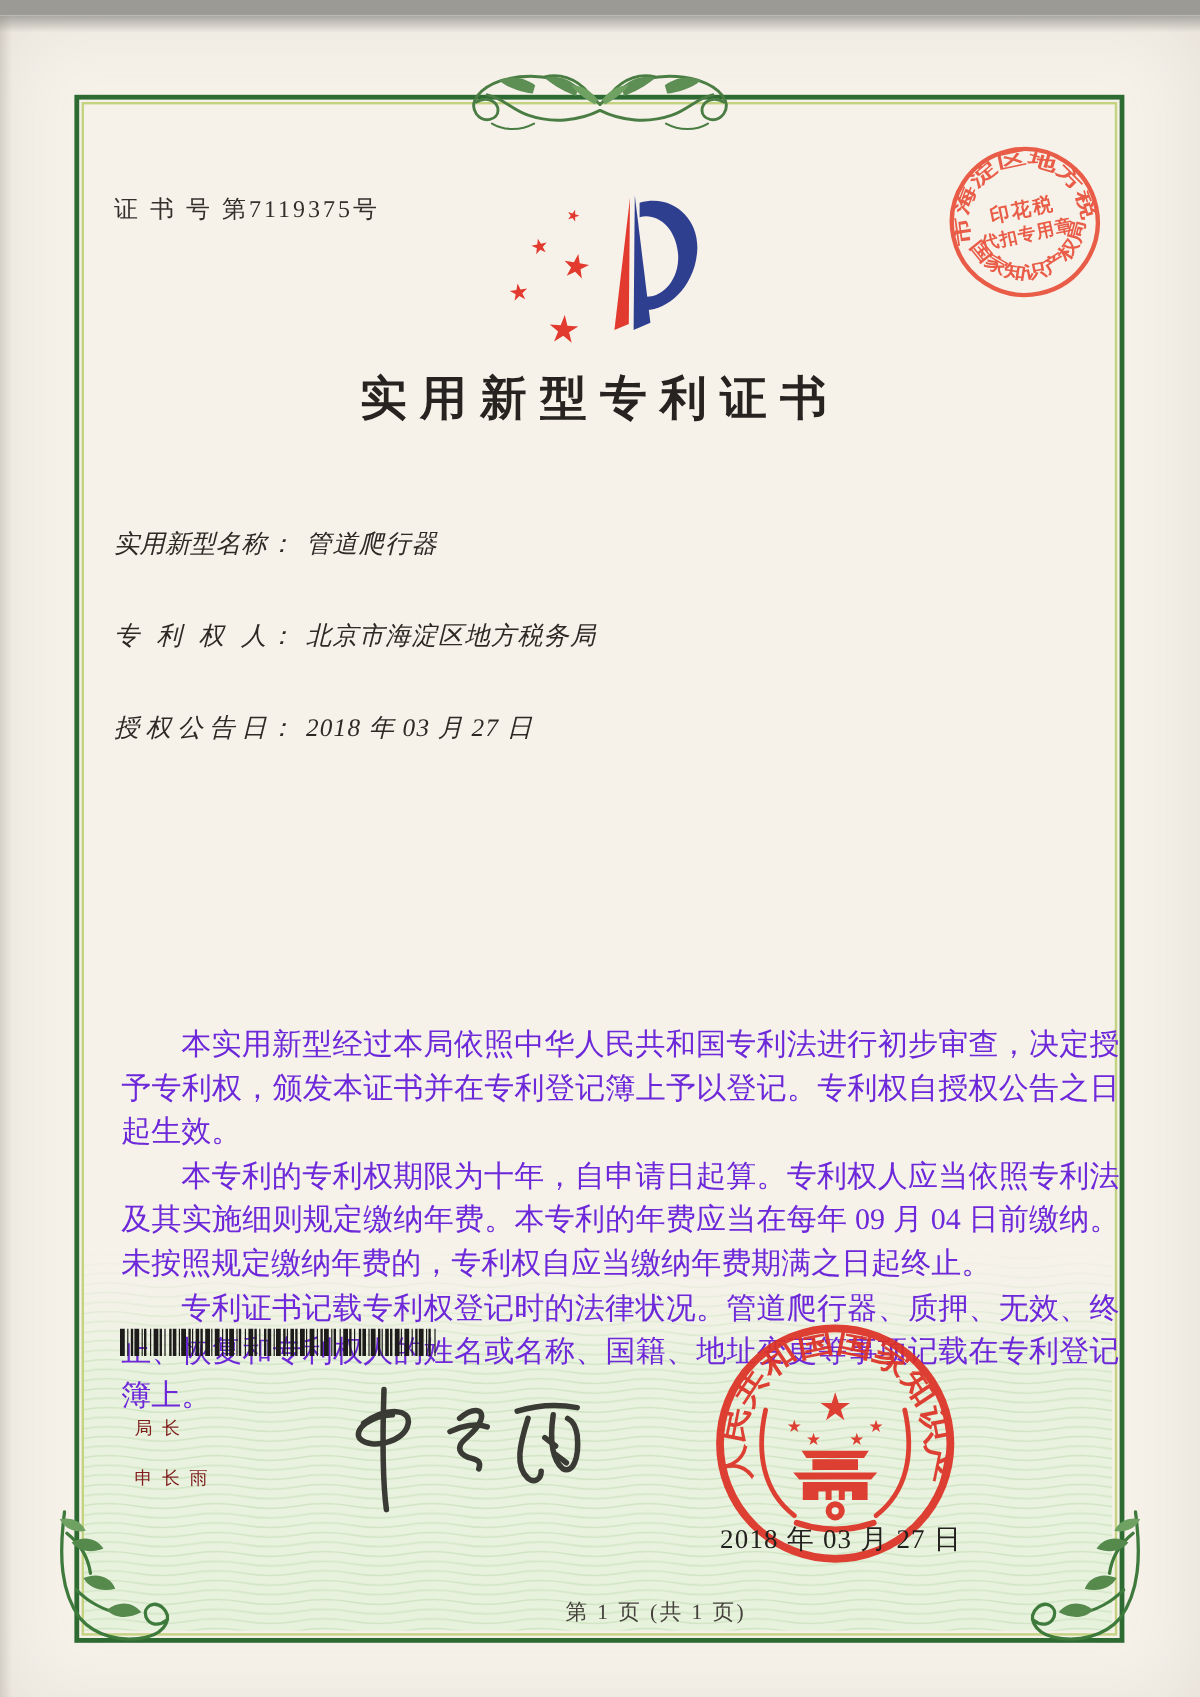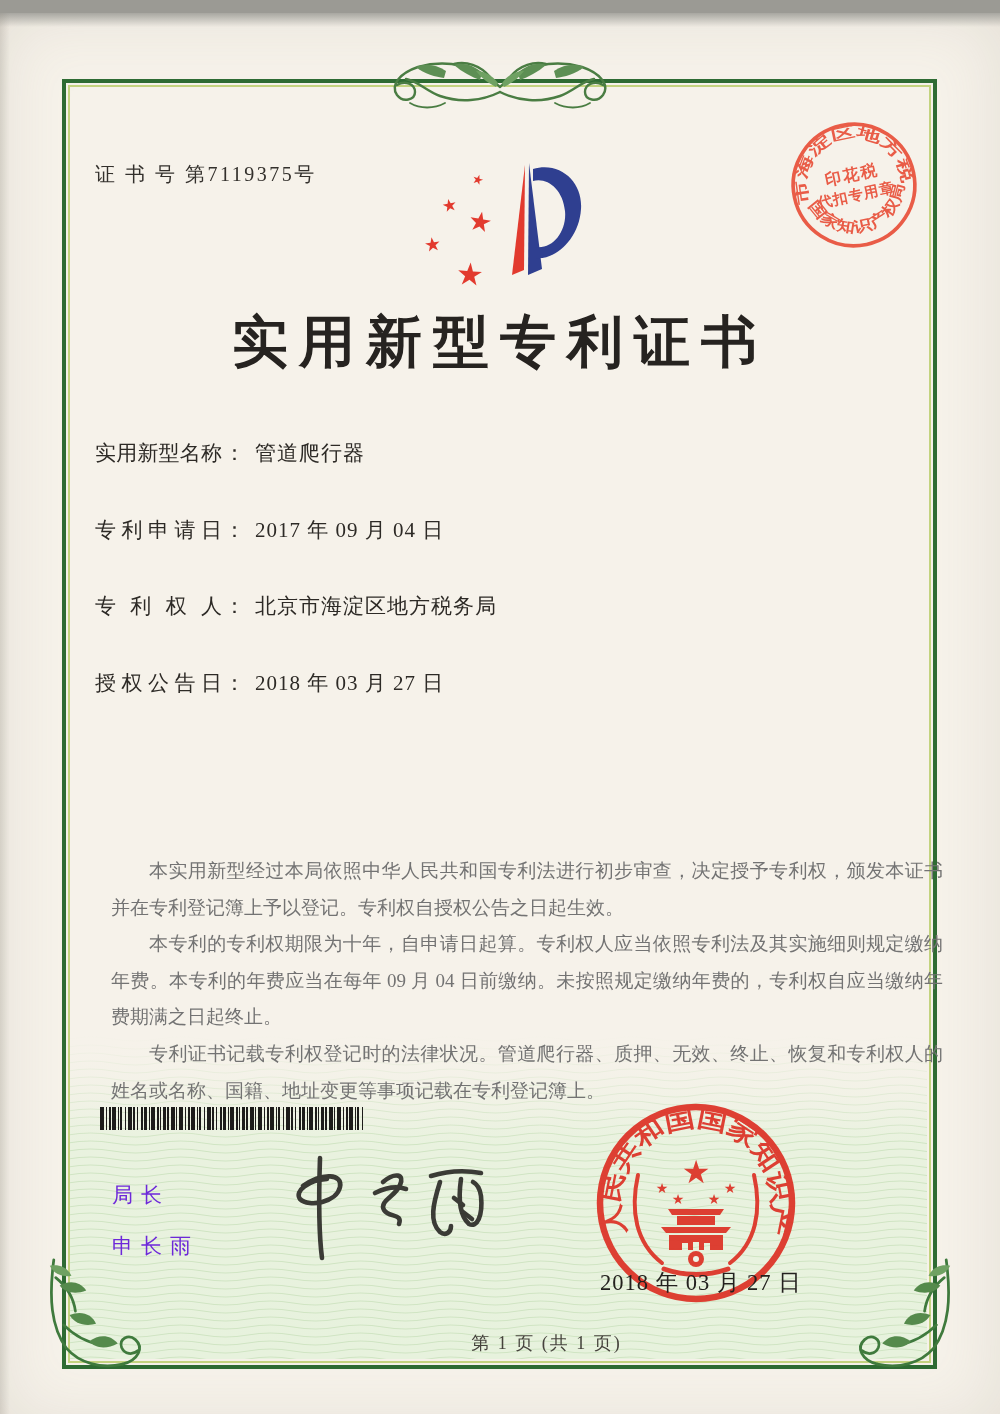--- a/index.html
+++ b/index.html
@@ -33,37 +33,37 @@
   
   .logo{position:absolute;left:412px;top:142px;width:185px;height:165px;z-index:4;}
   .logo .star{position:absolute;color:#e23a2e;line-height:1;}
   .logo .s1{left:60px;top:18px;font-size:13px;transform:rotate(18deg);}
   .logo .s2{left:30px;top:42px;font-size:17px;transform:rotate(-12deg);}
   .logo .s3{left:56px;top:54px;font-size:27px;transform:rotate(10deg);}
   .logo .s4{left:12px;top:80px;font-size:19px;transform:rotate(-8deg);}
   .logo .s5{left:44px;top:104px;font-size:31px;transform:rotate(4deg);}
   .logo svg{position:absolute;left:78px;top:0;}
 
-  .title{position:absolute;left:0;right:0;top:292px;text-align:center;font-size:56px;
+  .title{position:absolute;left:0;right:0;top:292px;text-align:center;font-size:39px;
         font-weight:bold;letter-spacing:11px;color:#262320;z-index:4;}
 
-  .fields{position:absolute;left:95px;top:426px;right:80px;z-index:4;}
+  .fields{position:absolute;left:95px;top:426px;right:80px;z-index:4;font-style:italic;}
   .row{margin-bottom:48.5px;font-size:21px;color:#2d2a26;white-space:nowrap;}
   .row .lbl{display:inline-block;width:127px;text-align:justify;text-align-last:justify;}
   .row .colon{margin:0 10px 0 2px;}
   .row .val{letter-spacing:1px;}
 
-  .body-text{position:absolute;left:111px;width:832px;top:840px;font-size:19px;
-        line-height:36.6px;text-align:justify;color:#737373;z-index:4;}
+  .body-text{position:absolute;left:101px;width:832px;top:840px;font-size:25px;
+        line-height:36.6px;text-align:justify;color:#6d28d9;z-index:4;}
   .body-text p{margin:0;text-indent:2em;}
 
   .barcode{position:absolute;left:100px;top:1094px;width:265px;height:23px;z-index:4;}
 
   .director{position:absolute;left:112px;top:1168px;z-index:5;
-        font-family:"Liberation Sans",sans-serif;font-size:21px;letter-spacing:8px;color:#6d28d9;}
+        font-family:"Liberation Sans",sans-serif;font-size:15px;letter-spacing:8px;color:#7f1d1d;}
   .director .name{margin-top:23px;font-family:Liberation Serif, serif;}
   .signature{position:absolute;left:263px;top:1133px;width:238px;height:128px;z-index:5;}
 
   .seal{position:absolute;left:576px;top:1070px;width:240px;height:240px;z-index:4;opacity:.93;}
   .issue-date{position:absolute;left:600px;top:1254px;font-size:22.5px;letter-spacing:1px;
         color:#23211e;z-index:6;}
 
   .tax-stamp{position:absolute;left:778px;top:96px;width:152px;height:152px;z-index:5;
         transform:rotate(-12deg);opacity:.92;}
 
@@ -151,23 +151,20 @@
       <polygon points="34,8 33,120 47,114" fill="#2f3f90"></polygon>
       <path d="M38,14 C66,6 88,28 86,54 C84,86 58,106 40,103 L40,92 C58,95 72,76 70,56 C68,34 52,22 38,26 Z" fill="#2f3f90"></path>
     </svg>
   </div>
 
   <div class="title">实用新型专利证书</div>
 
   <div class="fields">
     <div class="row">
       <span class="lbl">实用新型名称</span><span class="colon">：</span><span class="val">管道爬行器</span>
-    </div>
-    <div class="row">
-      <span class="lbl">专利申请日</span><span class="colon">：</span><span class="val">2017 年 09 月 04 日</span>
     </div>
     <div class="row">
       <span class="lbl">专利权人</span><span class="colon">：</span><span class="val">北京市海淀区地方税务局</span>
     </div>
     <div class="row">
       <span class="lbl">授权公告日</span><span class="colon">：</span><span class="val">2018 年 03 月 27 日</span>
     </div>
   </div>
 
   <div class="body-text">

